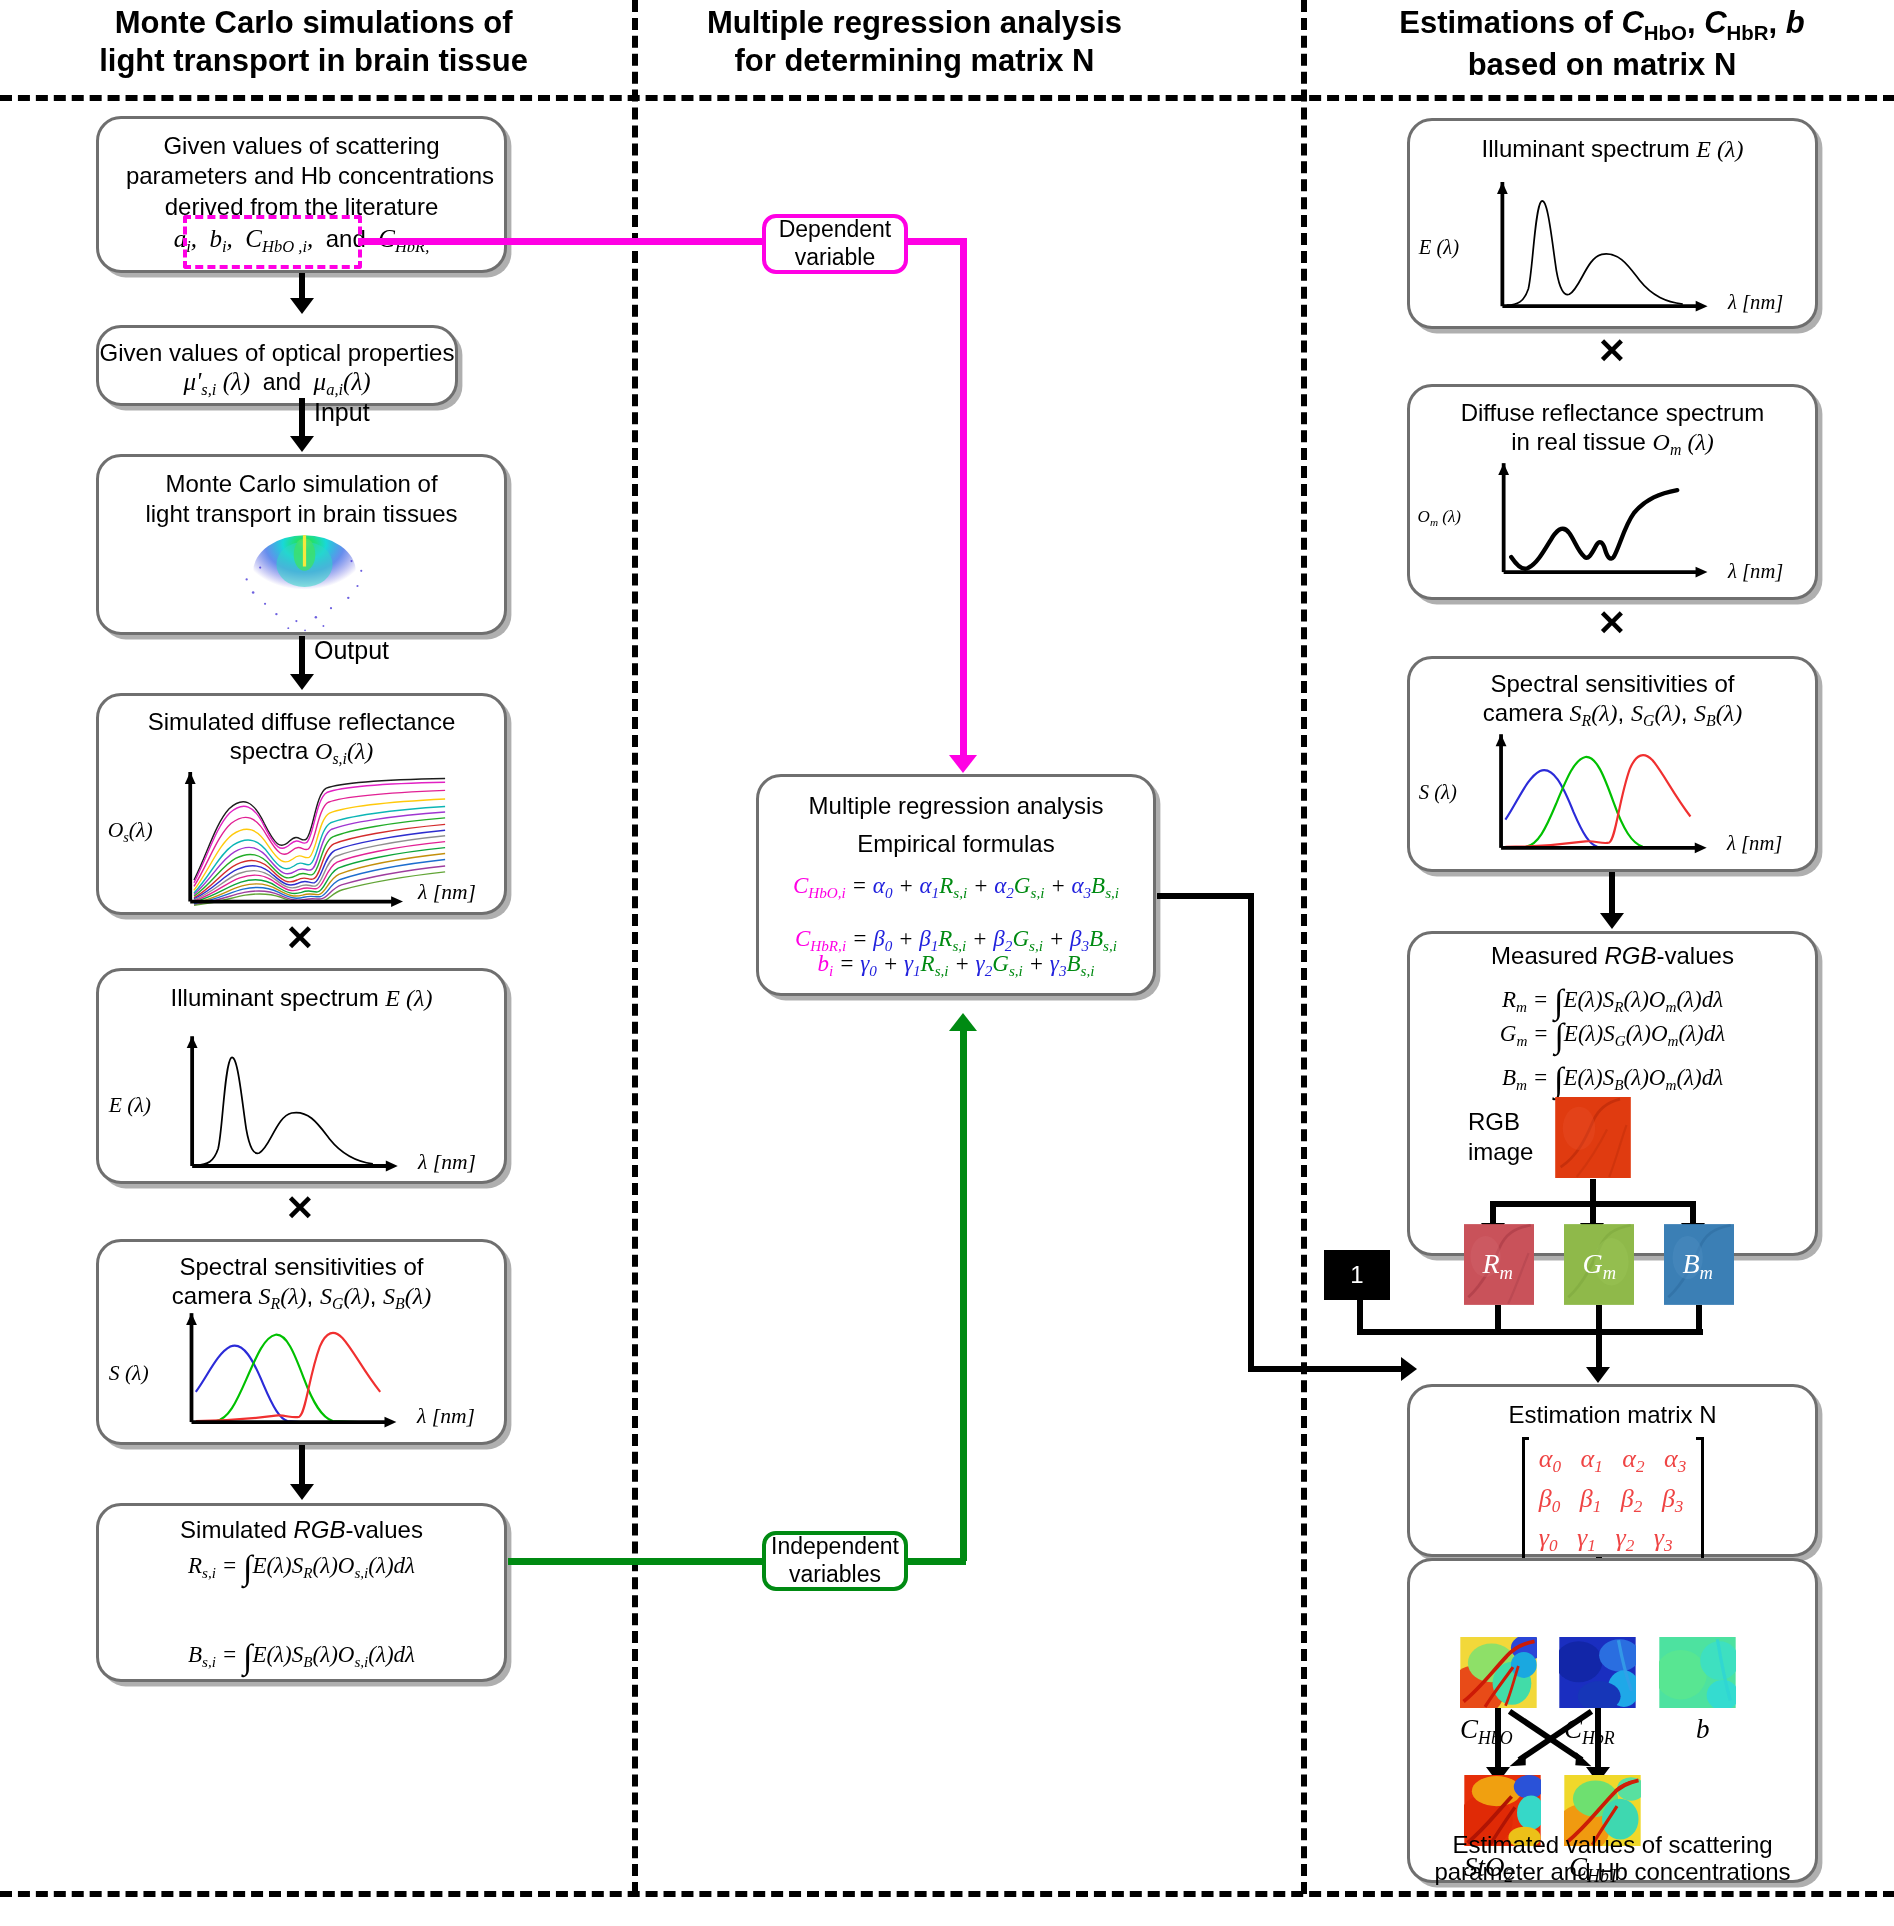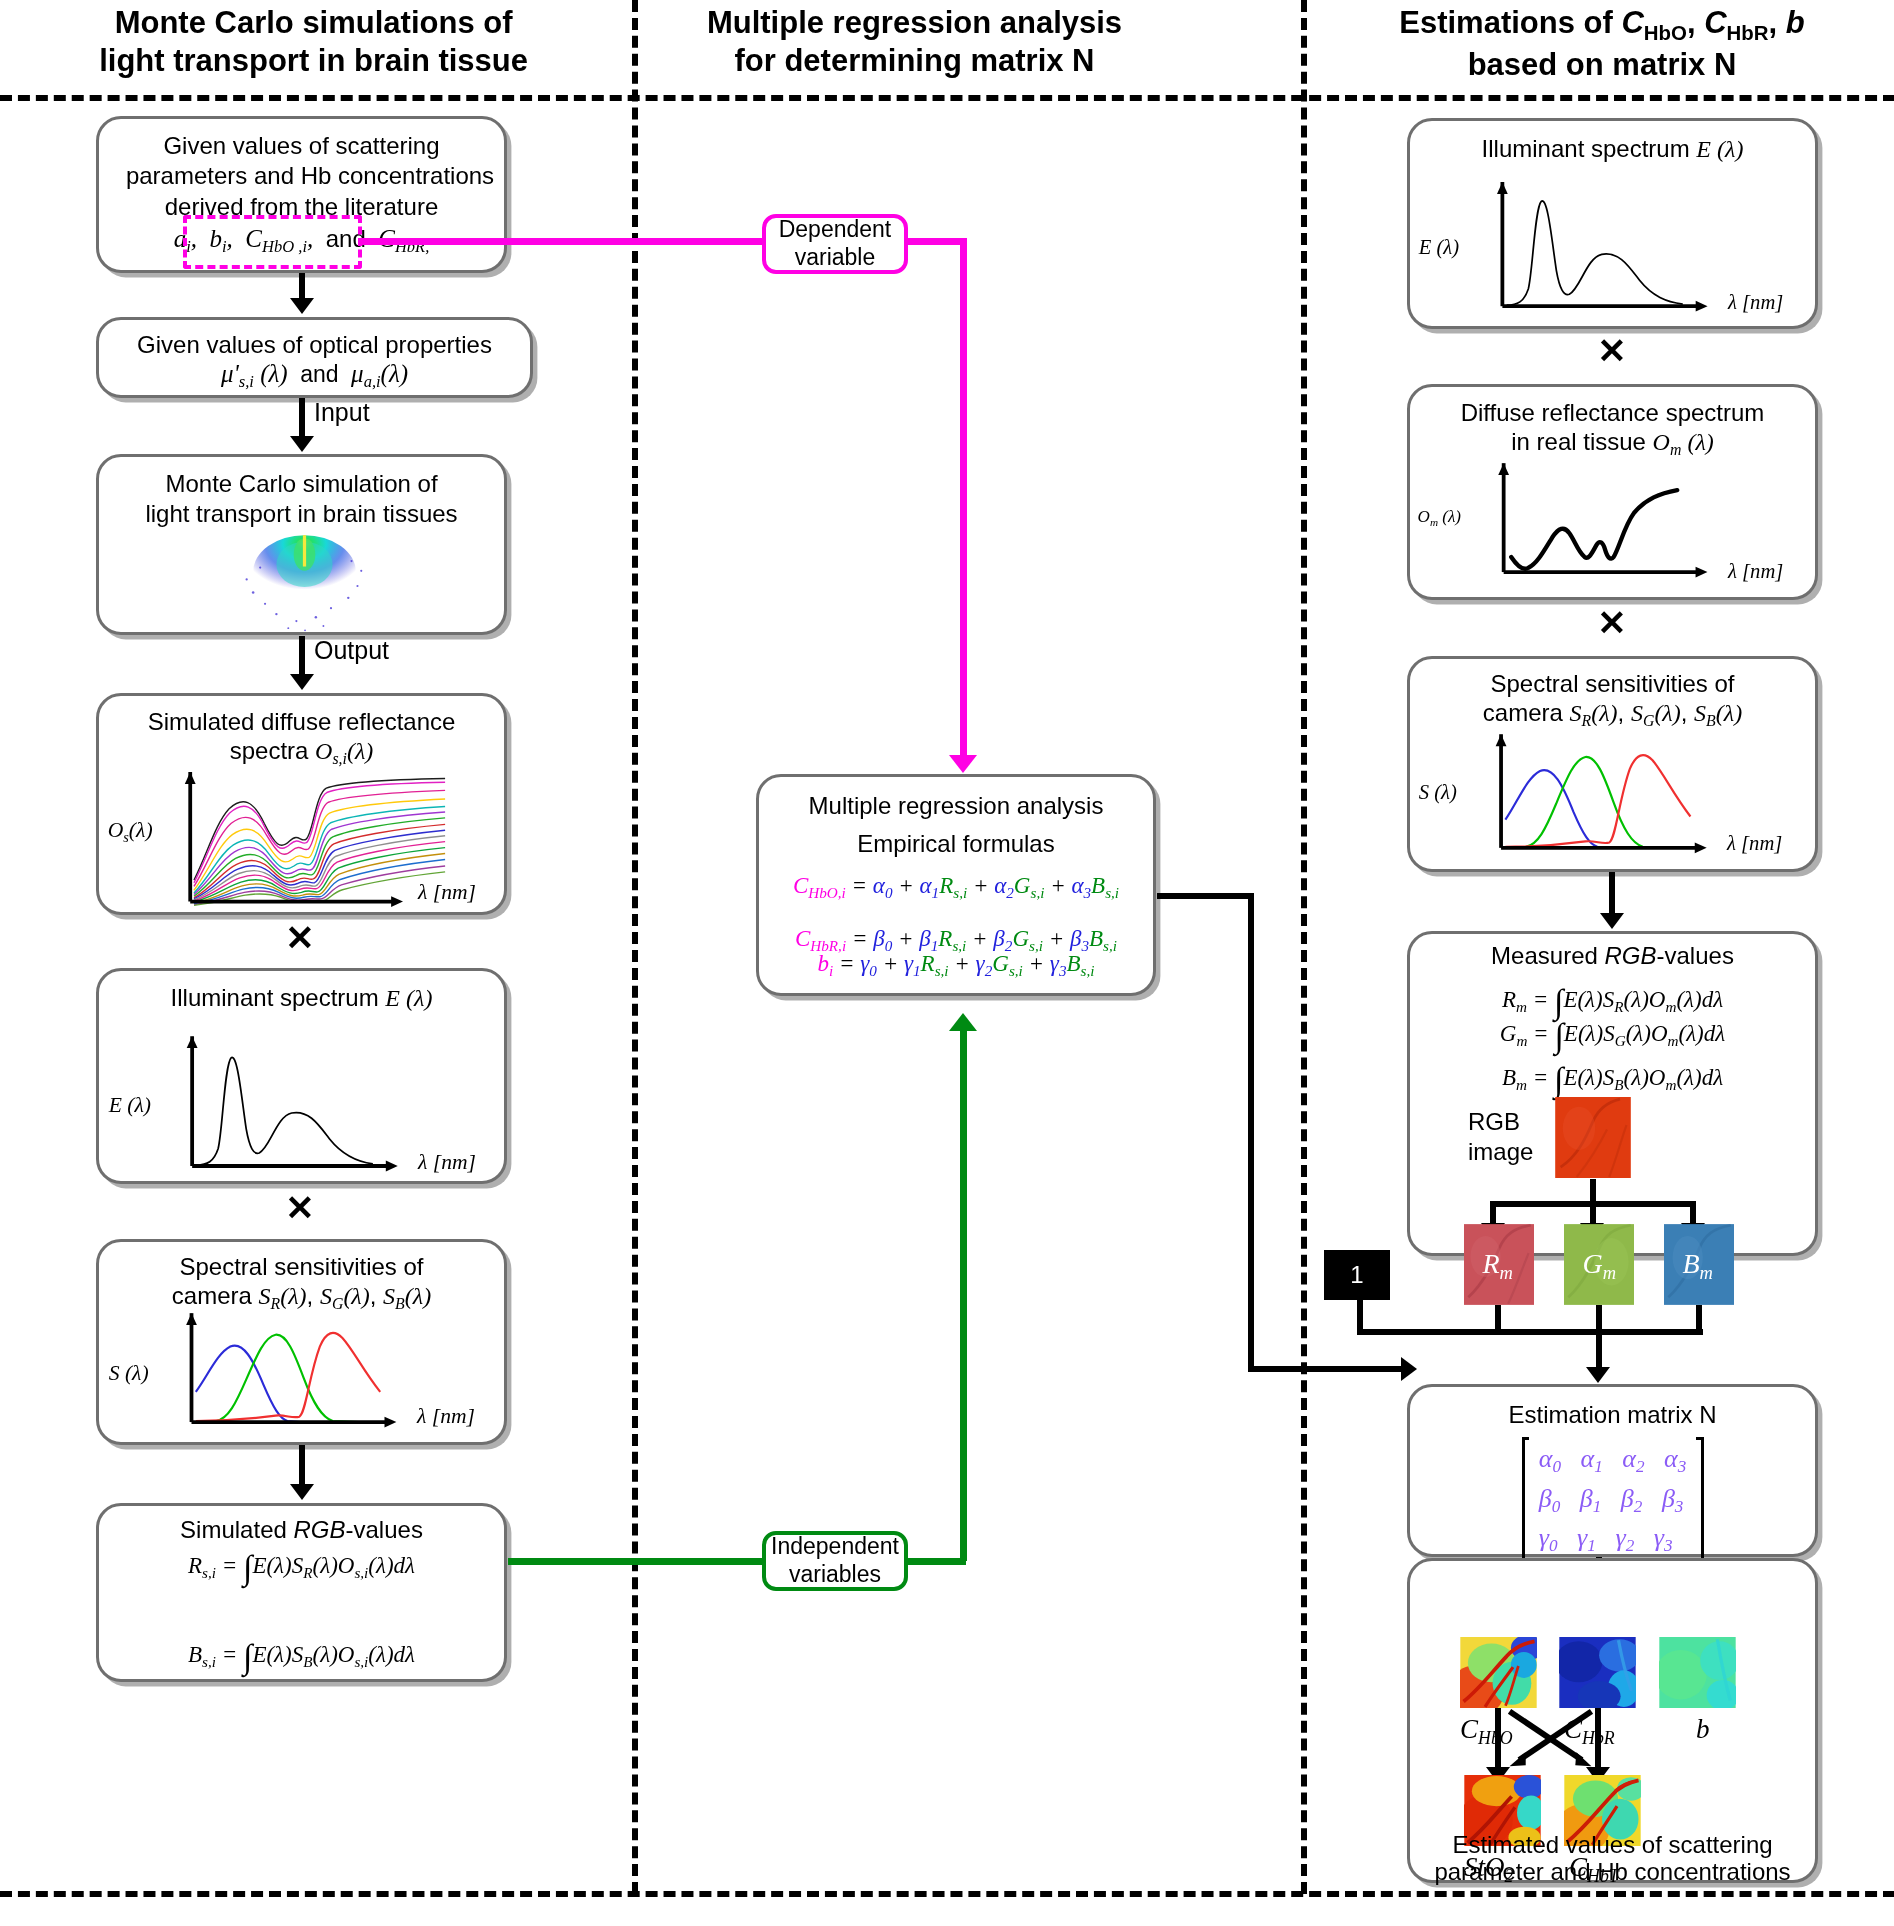--- a/index.html
+++ b/index.html
@@ -151,21 +151,21 @@
       <span style="font-style:normal;font-family:'Liberation Sans',sans-serif;font-size:24px;">and</span>&nbsp;
       <span class="mathi">C</span><span class="sub">HbR,</span>
     </div>
   </div>
 
   <div class="dashbox" style="left:183px; top:215px; width:179px; height:54px;"></div>
 
   <div class="ln vln" style="left:299px; top:273px; height:27px;"></div>
   <div class="arrowhead" style="left:290px; top:298px;"></div>
 
-  <div class="box" style="left:96px; top:317px; width:437px; height:81px;">
+  <div class="box" style="left:96px; top:325px; width:362px; height:81px;">
     <div class="box-title" style="top:9.7px;">Given values of optical properties</div>
     <div class="formula" style="top:40px;">
       <span class="mathi">μ'</span><span class="sub mathi">s,i</span>&nbsp;<span class="mathi">(λ)</span>
       &nbsp;<span style="font-style:normal;font-family:'Liberation Sans',sans-serif;font-size:23px;">and</span>&nbsp;
       <span class="mathi">μ</span><span class="sub mathi">a,i</span><span class="mathi">(λ)</span>
     </div>
   </div>
 
   <div class="ln vln" style="left:299px; top:398px; height:41px;"></div>
   <div class="arrowhead" style="left:290px; top:436px;"></div>
@@ -496,21 +496,21 @@
   <div class="ln vln" style="left:1495px; top:1305px; height:26px;"></div>
   <div class="ln vln" style="left:1596px; top:1305px; height:26px;"></div>
   <div class="ln vln" style="left:1696px; top:1305px; height:26px;"></div>
   <div class="ln vln" style="left:1596px; top:1329px; height:40px;"></div>
   <div class="arrowhead" style="left:1586px; top:1367px;"></div>
 
   <div class="box" style="left:1407px; top:1384px; width:411px; height:173px;">
     <div class="box-title" style="top:13px;">Estimation matrix N</div>
     <div style="position:absolute; left:0; width:100%; top:50px; display:flex; justify-content:center; align-items:stretch;">
       <div style="width:7.6px; border-left:3.2px solid #000; border-top:3.2px solid #000; border-bottom:3.2px solid #000;"></div>
-      <div style="padding:3.2px 9.7px; font-family:'Liberation Serif',serif; font-style:italic; color:#8b5cf6; font-size:26px; line-height:1.46;">
+      <div style="padding:3.2px 9.7px; font-family:'Liberation Serif',serif; font-style:italic; color:#ef4444; font-size:26px; line-height:1.46;">
         <div>
           α<span class="sub">0</span>&nbsp;&nbsp;&nbsp;α<span class="sub">1</span>&nbsp;&nbsp;&nbsp;α<span class="sub">2</span>&nbsp;&nbsp;&nbsp;α<span class="sub">3</span>
         </div>
         <div>
           β<span class="sub">0</span>&nbsp;&nbsp;&nbsp;β<span class="sub">1</span>&nbsp;&nbsp;&nbsp;β<span class="sub">2</span>&nbsp;&nbsp;&nbsp;β<span class="sub">3</span>
         </div>
         <div>
           γ<span class="sub">0</span>&nbsp;&nbsp;&nbsp;γ<span class="sub">1</span>&nbsp;&nbsp;&nbsp;γ<span class="sub">2</span>&nbsp;&nbsp;&nbsp;γ<span class="sub">3</span>
         </div>
       </div>

